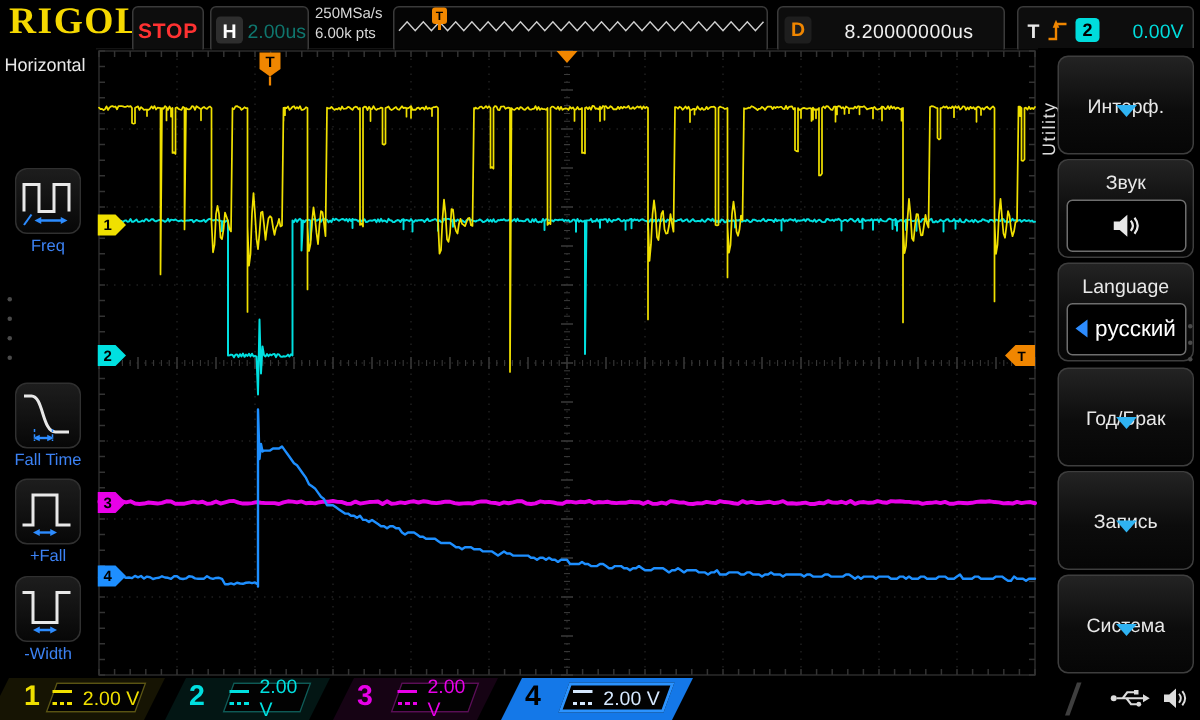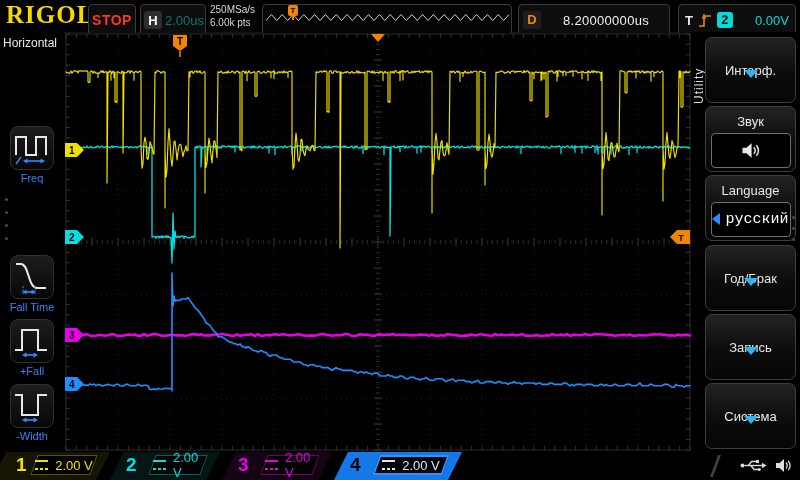--- a/index.html
+++ b/index.html
@@ -30,21 +30,21 @@
   .t-box{left:678px;width:118px;padding:0 6px;gap:5px;}
   .t-label{color:#e8e8e8;font-weight:700;font-size:13px;}
   .t-src{width:16px;height:16px;background:#00DCDC;border-radius:3px;color:#000;font-weight:700;font-size:12px;
          text-align:center;line-height:16px;flex:none;}
   .t-level{color:#00DCDC;font-size:13px;flex:1;text-align:right;}
 
   
   #left-menu{position:absolute;left:0;top:32px;width:64px;height:420px;background:#000;}
   .menu-title{position:absolute;left:3px;top:4px;color:#e8e8e8;font-size:12px;}
   .menu-item{position:absolute;left:0;width:64px;text-align:center;cursor:default;}
-  .mi-0{top:30px}.mi-1{top:94px}.mi-2{top:159px}.mi-3{top:223px}.mi-4{top:287px}.mi-5{top:352px}
+  .mi-0{top:30px}.mi-1{top:80px}.mi-2{top:159px}.mi-3{top:223px}.mi-4{top:287px}.mi-5{top:352px}
   .icon-btn{width:44px;height:44px;margin:0 auto;background:linear-gradient(#1d1d1d,#070707);
             border:1px solid #303030;border-radius:8px;box-sizing:border-box;display:flex;
             align-items:center;justify-content:center;}
   .mi-label{margin-top:2px;color:#3C82F4;font-size:11px;}
   .page-dots{position:absolute;left:5px;top:156px;}
   .dot{width:3px;height:3px;border-radius:50%;background:#4a4a4a;margin:10px 0;}
 
   
   #scope{position:absolute;left:65px;top:33px;width:627px;height:419px;background:#000;}
 
@@ -55,21 +55,21 @@
   .rm-btn{position:absolute;left:13px;width:91px;height:66px;box-sizing:border-box;padding:0;text-align:center;
           background:linear-gradient(180deg,#232323 0%,#0c0c0c 55%,#060606 100%);
           border:1px solid #3e3e3e;border-radius:7px;color:#e8e8e8;font-size:13px;font-family:inherit;}
   .rb-0{top:5px}.rb-1{top:74px}.rb-2{top:143px}.rb-3{top:213px}.rb-4{top:282px}.rb-5{top:351px}
   .rm-label{display:block;}
   .lbl-mid{margin-top:15px;}
   .lbl-top{margin-top:3px;}
   .dd{width:0;height:0;border-left:7px solid transparent;border-right:7px solid transparent;
       border-top:8px solid #2FB3F2;margin:13px auto 0;}
   .rm-inner{margin:4px auto 0;width:80px;height:35px;background:#000;border:1px solid #6e6e6e;border-radius:4px;
-            display:flex;align-items:center;justify-content:center;gap:5px;box-sizing:border-box;font-family:Liberation Mono, monospace;}
+            display:flex;align-items:center;justify-content:center;gap:5px;box-sizing:border-box;}
   .la{width:0;height:0;border-top:6px solid transparent;border-bottom:6px solid transparent;
       border-right:8px solid #2D8CFF;}
   .lang-val{color:#fff;font-size:15px;}
   .page-dots-right{position:absolute;left:100px;top:176px;}
   .page-dots-right .dot{margin:8px 0;}
 
   
   #bottombar{position:absolute;left:0;top:452px;width:800px;height:28px;background:#000;}
   .ch-tab{position:absolute;top:0;height:28px;clip-path:polygon(14px 0,100% 0,calc(100% - 14px) 100%,0 100%);}
   .ct-0{left:-8px;width:118px;}

